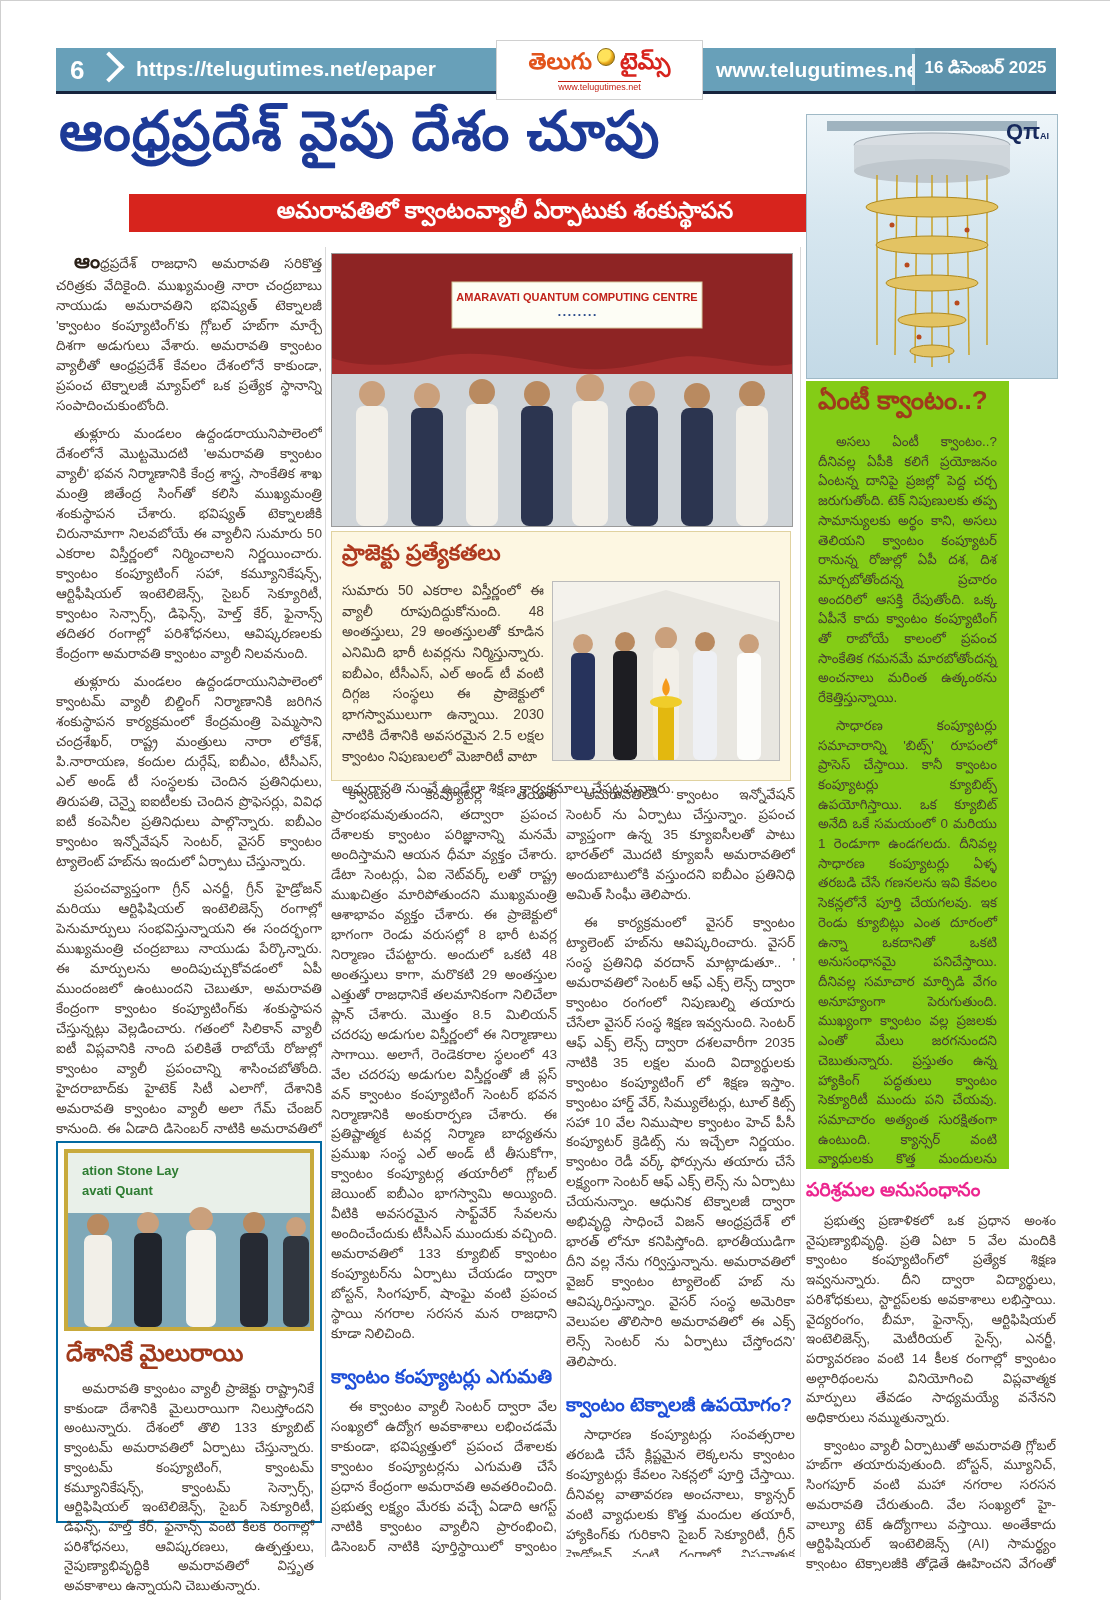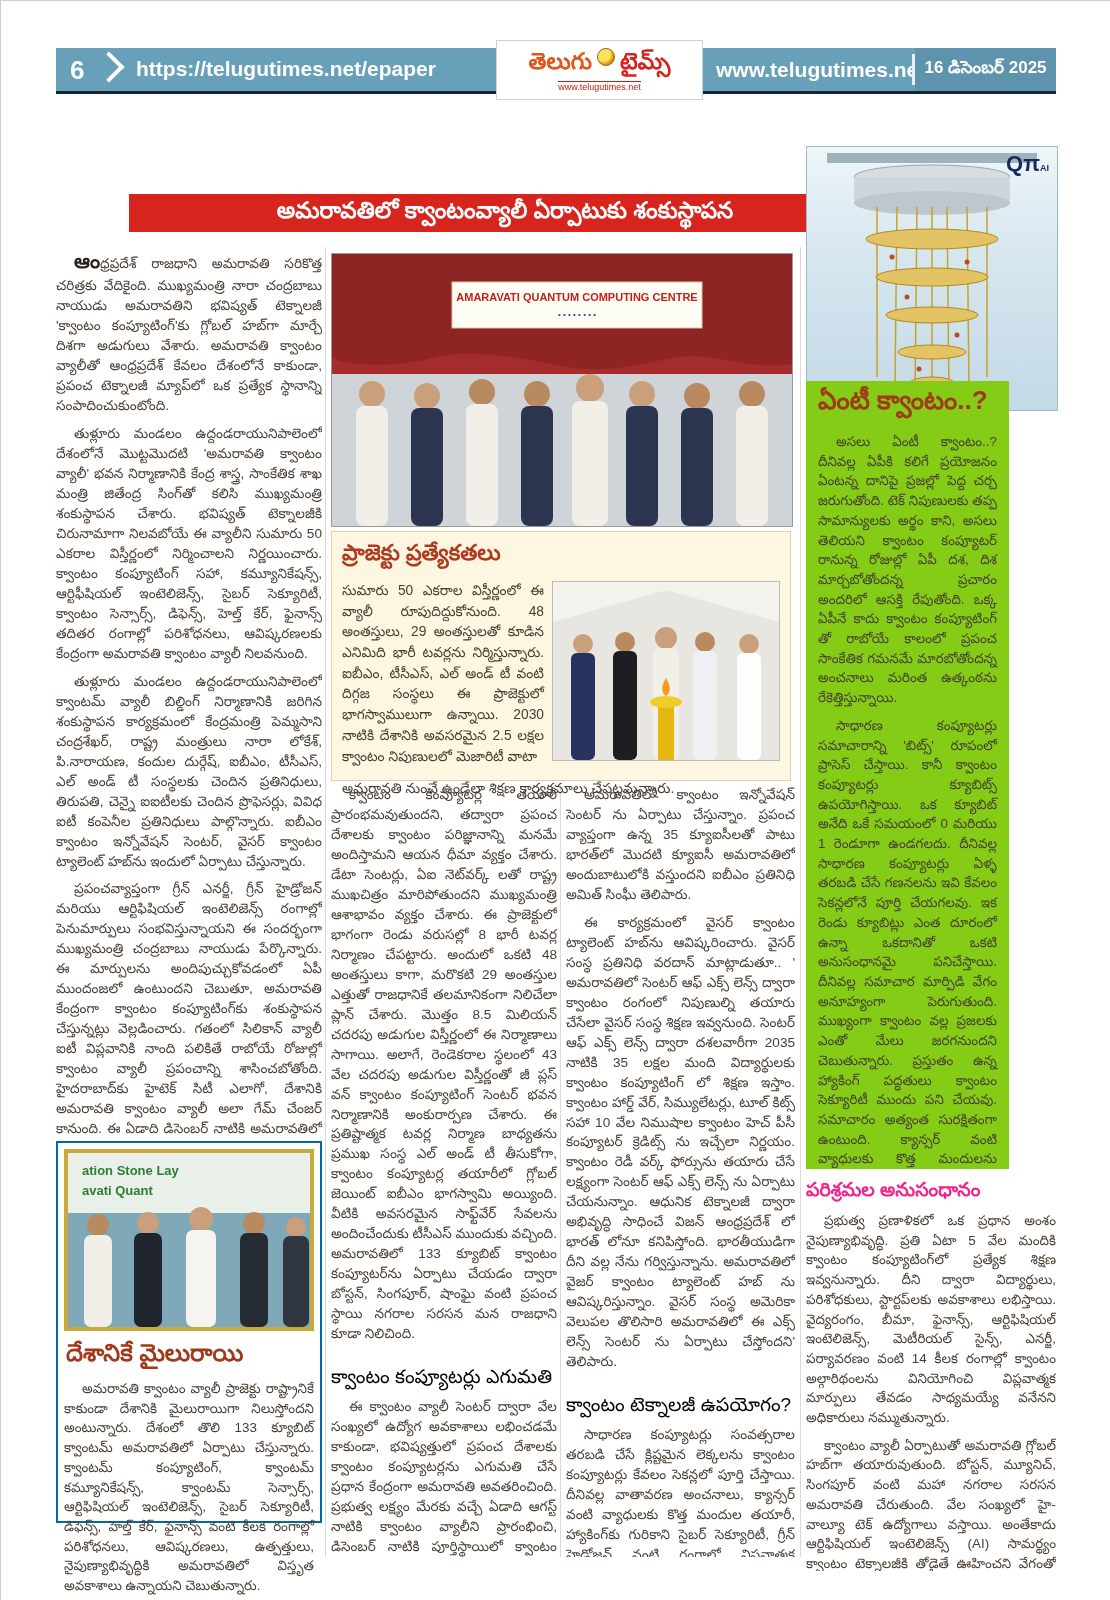--- a/index.html
+++ b/index.html
@@ -29,35 +29,35 @@
         font-weight:bold;letter-spacing:1px;}
   .red-banner{position:absolute;left:128px;top:193px;width:752px;height:38px;background:#d7241d;
         color:#fff;font-size:23px;font-weight:bold;display:flex;align-items:center;justify-content:center;}
   
   .body-text{font-size:13.6px;line-height:1.47;color:#483d33;text-align:justify;}
   .body-text p{margin:0 0 8px 0;text-indent:18px;}
   .col1{position:absolute;left:55px;top:246px;width:266px;height:890px;overflow:hidden;}
   .colA{position:absolute;left:330px;top:784px;width:226px;height:772px;overflow:hidden;}
   .colB{position:absolute;left:565px;top:784px;width:229px;height:772px;overflow:hidden;}
   .lead{font-size:20px;font-weight:bold;color:#2b2118;}
-  .subhead-m{color:#000000;font-size:19px;font-weight:normal;margin:19px 0 6px 0;text-indent:0 !important;}
+  .subhead-m{color:#1d4ed8;font-size:19px;font-weight:bold;margin:19px 0 6px 0;text-indent:0 !important;}
   .vrule{position:absolute;width:1px;background:#d9d9d9;top:246px;height:1310px;}
   
   .photo-top{position:absolute;left:330px;top:252px;width:460px;height:272px;border:1px solid #9a9a9a;overflow:hidden;}
   
   .project-box{position:absolute;left:330px;top:530px;width:460px;height:250px;background:#fdf7e2;
         border:1px solid #e0d2a0;box-sizing:border-box;padding:8px 10px;}
   .project-box h3{margin:0 0 10px 0;color:#ae3a1f;font-size:22px;font-weight:bold;}
   .project-flex{display:flex;gap:8px;}
   .project-text{width:208px;font-size:13.8px;line-height:1.5;color:#483d33;text-align:justify;}
   .project-photo{width:226px;height:178px;border:1px solid #bbb;overflow:hidden;flex-shrink:0;}
   .project-foot{margin-top:13px;font-size:14px;color:#483d33;}
   
   .q-image{position:absolute;left:805px;top:113px;width:250px;height:263px;border:1px solid #9fb9c6;
-        background:linear-gradient(180deg,#eef5f9 0%,#d7e7f0 40%,#c3d9e6 100%);overflow:hidden;margin-top:32px;}
+        background:linear-gradient(180deg,#eef5f9 0%,#d7e7f0 40%,#c3d9e6 100%);overflow:hidden;}
   .q-logo{position:absolute;right:8px;top:4px;color:#16295c;font-weight:bold;font-size:22px;}
   .q-logo .ai{font-size:9px;vertical-align:baseline;}
   .what-box{position:absolute;left:805px;top:380px;width:203px;height:788px;background:#84cc16;
         box-sizing:border-box;padding:2px 12px;overflow:hidden;}
   .what-box h3{margin:2px 0 10px 0;color:#a03a1c;font-size:26px;font-weight:bold;}
   .what-box .body-text{font-size:13.4px;}
   .industries{position:absolute;left:805px;top:1178px;width:250px;height:392px;overflow:hidden;}
   .industries h3{margin:0 0 6px 0;color:#ec268f;font-size:19px;font-weight:bold;}
   .industries .body-text{font-size:13.4px;}
   
@@ -84,20 +84,21 @@
         <span class="w2">టైమ్స్</span>
       </div>
       <div class="logo-sub">www.telugutimes.net</div>
     </div>
     <span class="site-url">www.telugutimes.net</span>
     <span class="bar-divider"></span>
     <div class="date-box">16 డిసెంబర్ 2025</div>
   </div>
   <div class="topbar-underline"></div>
 
+  <div class="headline">ఆంధ్రప్రదేశ్ వైపు దేశం చూపు</div>
   <div class="red-banner">అమరావతిలో క్వాంటంవ్యాలీ ఏర్పాటుకు శంకుస్థాపన</div>
 
   <div class="vrule" style="left:324px"></div>
   <div class="vrule" style="left:559px;top:784px;height:772px"></div>
   <div class="vrule" style="left:799px"></div>
 
   <div class="col1 body-text">
     <p><span class="lead">ఆం</span><span>ధ్రప్రదేశ్ రాజధాని అమరావతి సరికొత్త చరిత్రకు వేదికైంది. ముఖ్యమంత్రి నారా చంద్రబాబు నాయుడు అమరావతిని భవిష్యత్ టెక్నాలజీ 'క్వాంటం కంప్యూటింగ్'కు గ్లోబల్ హబ్‌గా మార్చే దిశగా అడుగులు వేశారు. అమరావతి క్వాంటం వ్యాలీతో ఆంధ్రప్రదేశ్ కేవలం దేశంలోనే కాకుండా, ప్రపంచ టెక్నాలజీ మ్యాప్‌లో ఒక ప్రత్యేక స్థానాన్ని సంపాదించుకుంటోంది.</span></p>
     <p>తుళ్లూరు మండలం ఉద్దండరాయునిపాలెంలో దేశంలోనే మొట్టమొదటి 'అమరావతి క్వాంటం వ్యాలీ' భవన నిర్మాణానికి కేంద్ర శాస్త్ర, సాంకేతిక శాఖ మంత్రి జితేంద్ర సింగ్‌తో కలిసి ముఖ్యమంత్రి శంకుస్థాపన చేశారు. భవిష్యత్ టెక్నాలజీకి చిరునామాగా నిలవబోయే ఈ వ్యాలీని సుమారు 50 ఎకరాల విస్తీర్ణంలో నిర్మించాలని నిర్ణయించారు. క్వాంటం కంప్యూటింగ్ సహా, కమ్యూనికేషన్స్, ఆర్టిఫీషియల్ ఇంటెలిజెన్స్, సైబర్ సెక్యూరిటీ, క్వాంటం సెన్సార్స్, డిఫెన్స్, హెల్త్ కేర్, ఫైనాన్స్ తదితర రంగాల్లో పరిశోధనలు, ఆవిష్కరణలకు కేంద్రంగా అమరావతి క్వాంటం వ్యాలీ నిలవనుంది.</p>
     <p>తుళ్లూరు మండలం ఉద్దండరాయునిపాలెంలో క్వాంటమ్ వ్యాలీ బిల్డింగ్ నిర్మాణానికి జరిగిన శంకుస్థాపన కార్యక్రమంలో కేంద్రమంత్రి పెమ్మసాని చంద్రశేఖర్, రాష్ట్ర మంత్రులు నారా లోకేశ్, పి.నారాయణ, కందుల దుర్గేష్, ఐబీఎం, టీసీఎస్, ఎల్ అండ్ టీ సంస్థలకు చెందిన ప్రతినిధులు, తిరుపతి, చెన్నై ఐఐటీలకు చెందిన ప్రొఫెసర్లు, వివిధ ఐటీ కంపెనీల ప్రతినిధులు పాల్గొన్నారు. ఐబీఎం క్వాంటం ఇన్నోవేషన్ సెంటర్, వైసర్ క్వాంటం ట్యాలెంట్ హబ్‌ను ఇందులో ఏర్పాటు చేస్తున్నారు.</p>

